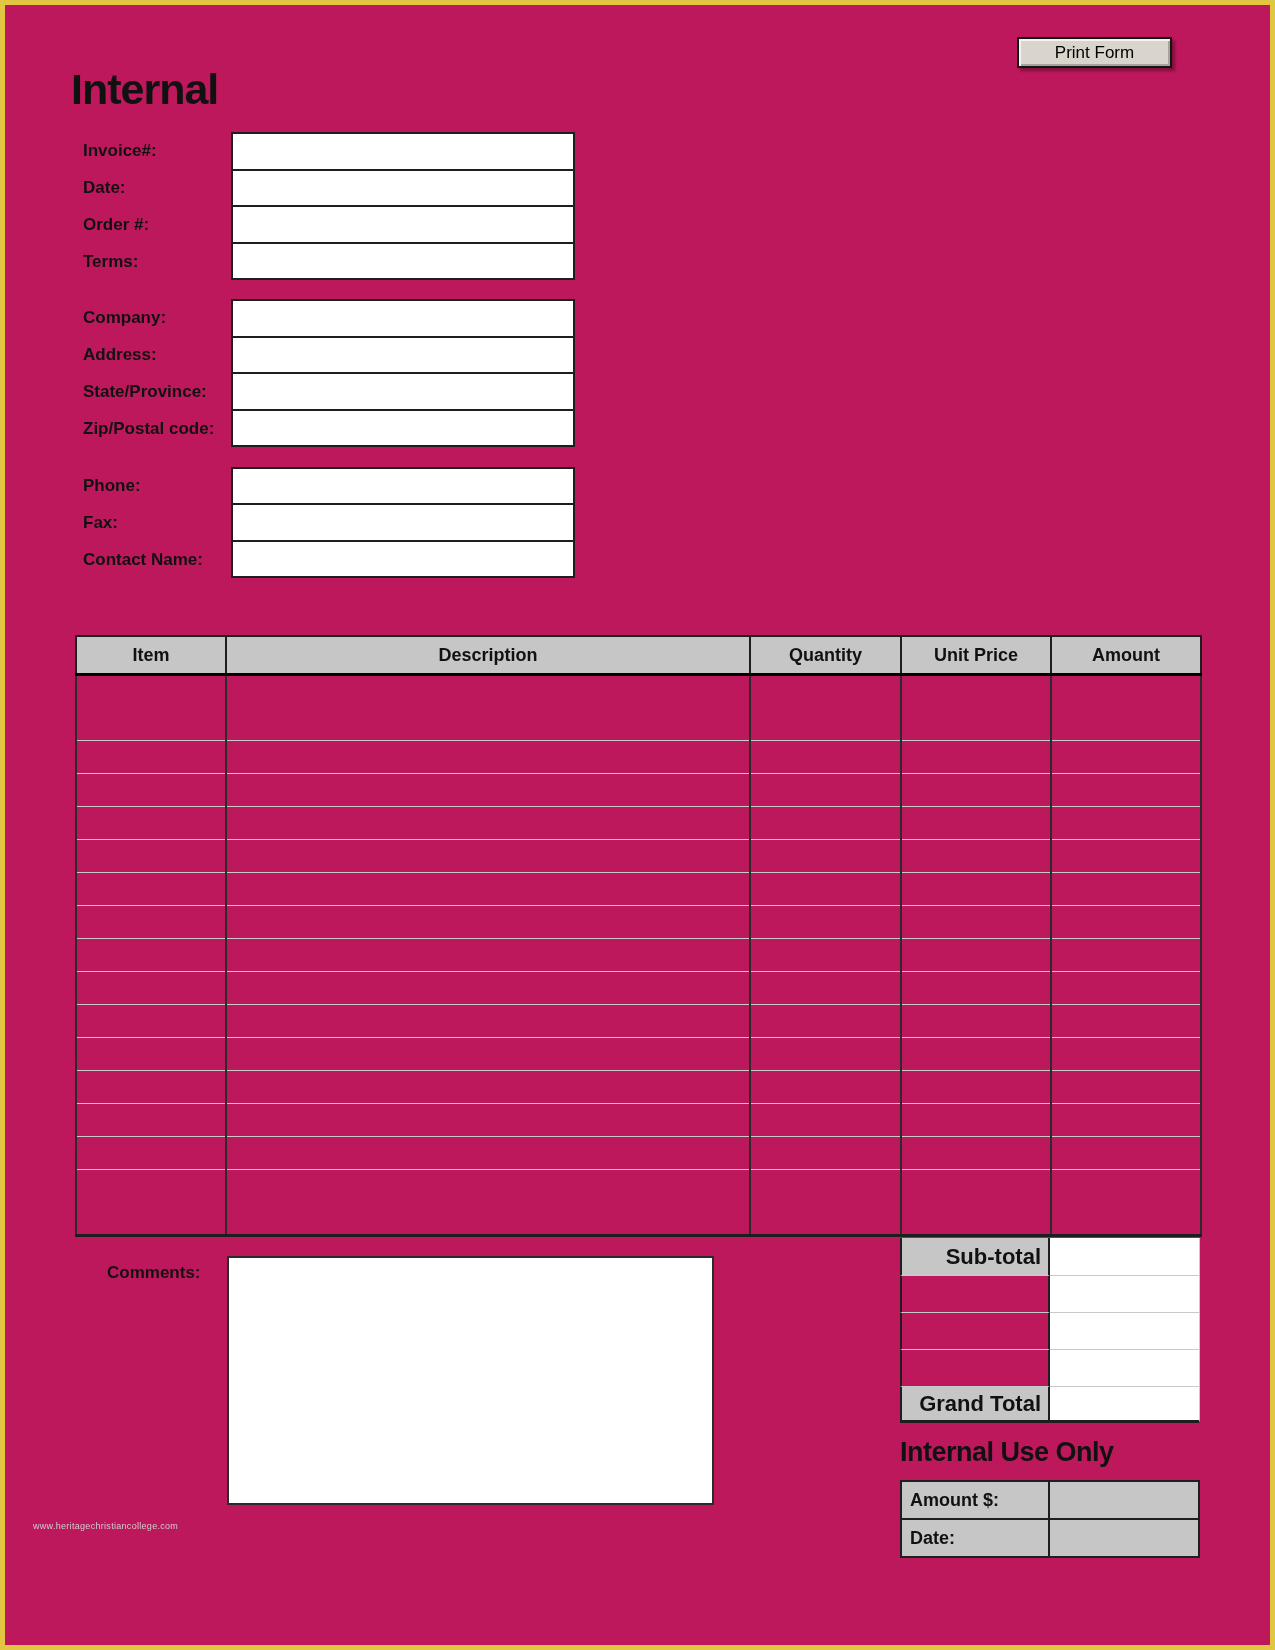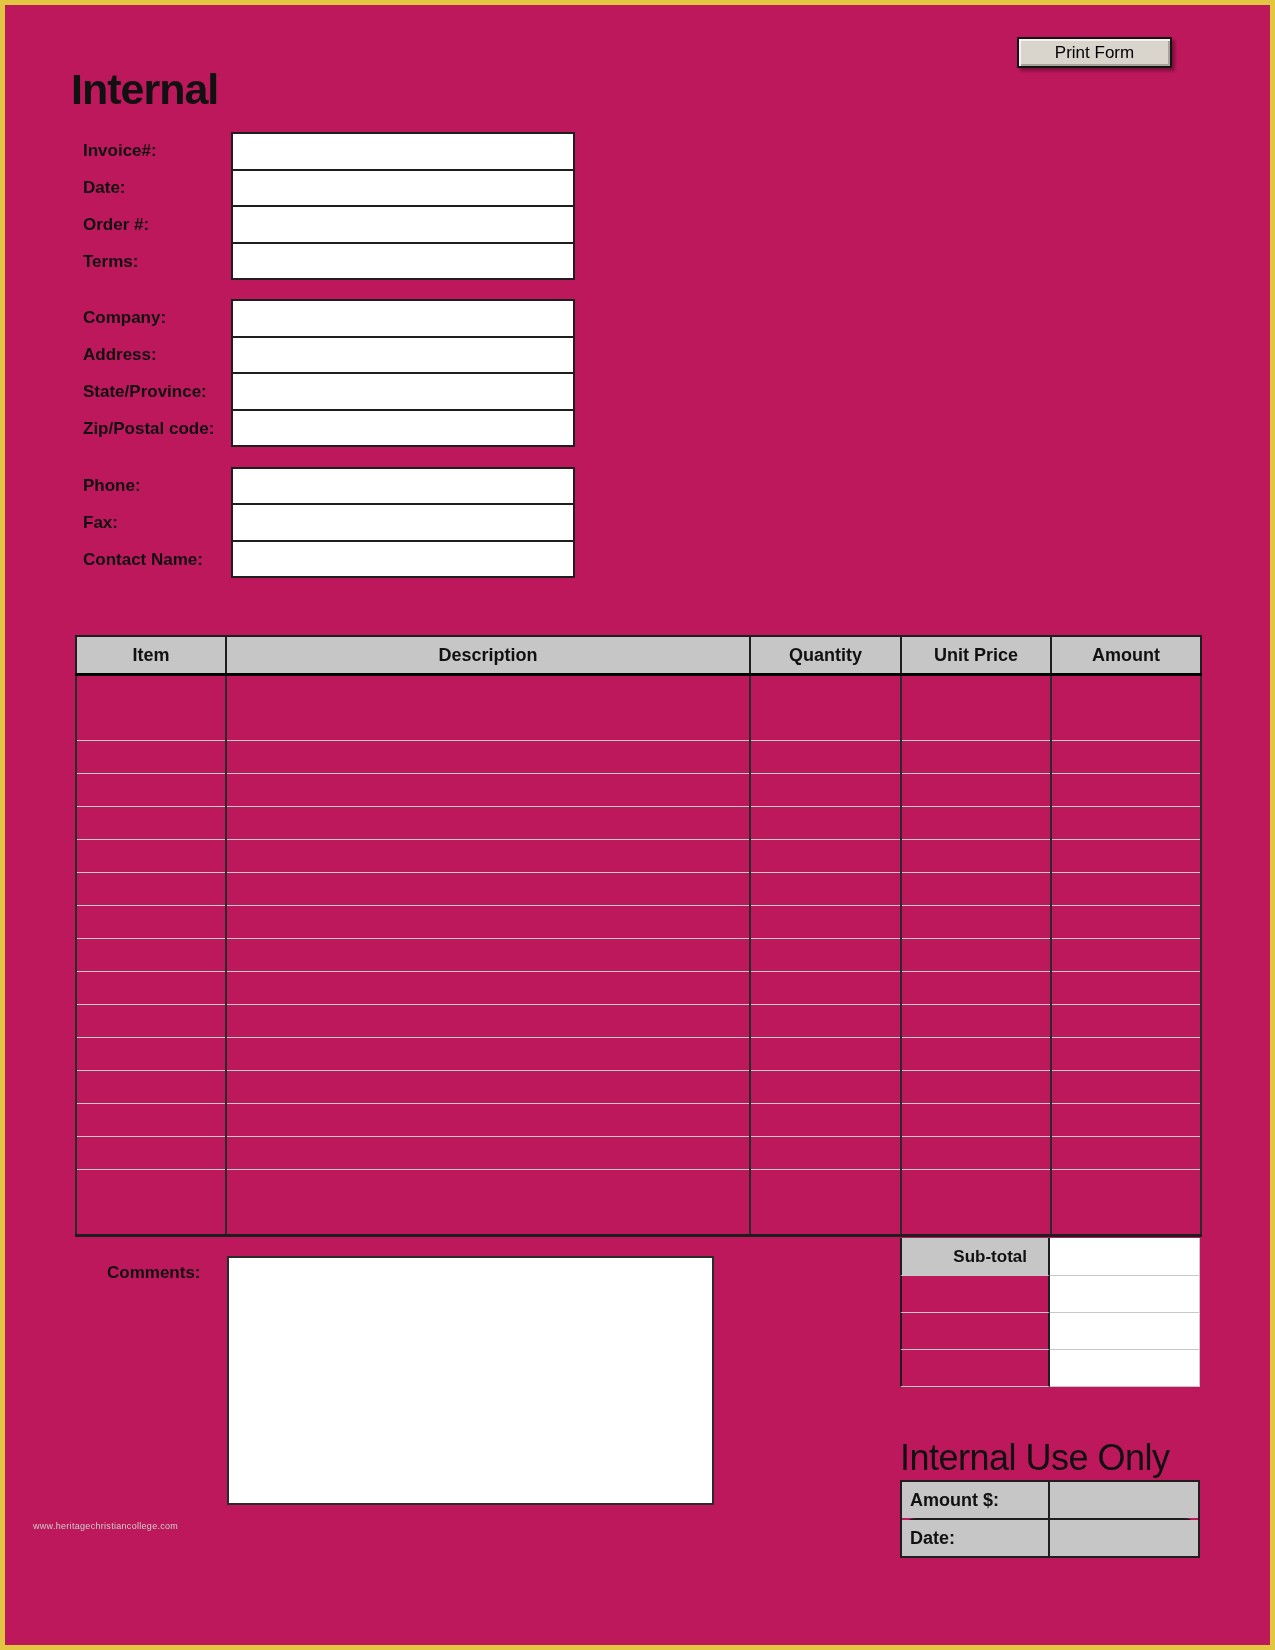--- a/index.html
+++ b/index.html
@@ -38,36 +38,36 @@
     border-bottom:3px solid #000;font-size:18px;font-weight:bold;padding:0;height:36px;}
   table.items td{border-right:2px solid #2b2b2b;border-bottom:1px solid var(--line-light);padding:0;}
   table.items td:first-child{border-left:2px solid #2b2b2b;}
   table.items tbody tr:last-child td{border-bottom:3px solid var(--line-dark);}
 
   
   .totals{position:absolute;left:895px;top:1233px;width:300px;}
   .trow{display:flex;}
   .tlabel{width:150px;box-sizing:border-box;border-left:2px solid var(--line-dark);
     border-right:2px solid var(--line-dark);border-bottom:1px solid var(--line-light);
-    display:flex;align-items:center;justify-content:flex-end;padding-right:21px;
-    font-weight:bold;font-size:17px;}
+    display:flex;align-items:center;justify-content:flex-end;padding-right:7px;
+    font-weight:bold;font-size:22px;}
   .tlabel.gray{background:var(--header-gray);}
   .tvalue{flex:1;border-bottom:1px solid var(--line-light);border-right:1px solid var(--line-light);background:#fff;}
   .trow.grand .tlabel,.trow.grand .tvalue{border-bottom:3px solid var(--line-dark);}
 
   
   .comments-label{position:absolute;left:67px;top:1258px;font-weight:bold;font-size:17px;margin-left:35px;}
   .comments-box{position:absolute;left:222px;top:1251px;width:487px;height:249px;
     border:2px solid #2b2b2b;background:#fff;box-sizing:border-box;}
 
   
-  .internal-title{position:absolute;left:895px;top:1432px;font-size:36px;font-weight:normal;letter-spacing:-0.5px;}
+  .internal-title{position:absolute;left:895px;top:1432px;font-size:27px;font-weight:bold;letter-spacing:-0.5px;}
   .internal{position:absolute;left:895px;top:1475px;width:300px;border:2px solid var(--line-dark);
     box-sizing:border-box;}
-  .irow{display:flex;height:36px;border-top:2px solid var(--line-dark);border-radius:14px;}
+  .irow{display:flex;height:36px;border-top:2px solid var(--line-dark);}
   .irow:first-child{border-top:none;}
   .ilabel{width:148px;box-sizing:border-box;border-right:2px solid var(--line-dark);
     background:var(--header-gray);display:flex;align-items:center;padding-left:8px;
     font-weight:bold;font-size:18px;}
   .ivalue{flex:1;background:var(--header-gray);}
 
   .watermark{position:absolute;left:28px;top:1516px;font-size:9px;color:#cdcdcd;letter-spacing:0.3px;}
 </style>
 </head>
 <body>
@@ -259,20 +259,24 @@
         </div>
         <div class="trow" style="height: 37px;">
           <div class="tlabel"></div>
           <div class="tvalue"></div>
         </div>
         <div class="trow" style="height: 37px;">
           <div class="tlabel"></div>
           <div class="tvalue"></div>
         </div>
       </div>
+    <div class="trow grand" style="height:36px;">
+      <div class="tlabel gray">Grand Total</div>
+      <div class="tvalue"></div>
+    </div>
   </div>
 
   <div class="comments-label">Comments:</div>
   <div class="comments-box"></div>
 
   <div class="internal-title">Internal Use Only</div>
   <div class="internal">
     <div class="irow">
       <div class="ilabel">Amount $:</div>
       <div class="ivalue"></div>

